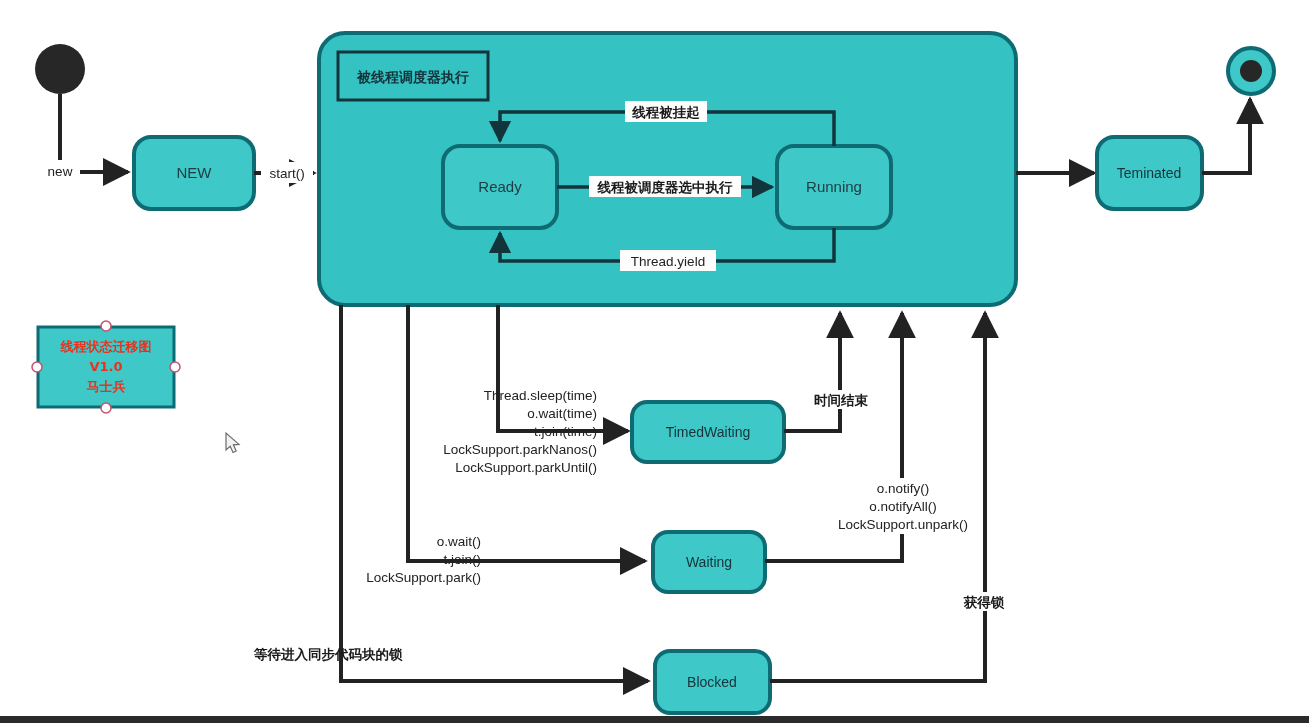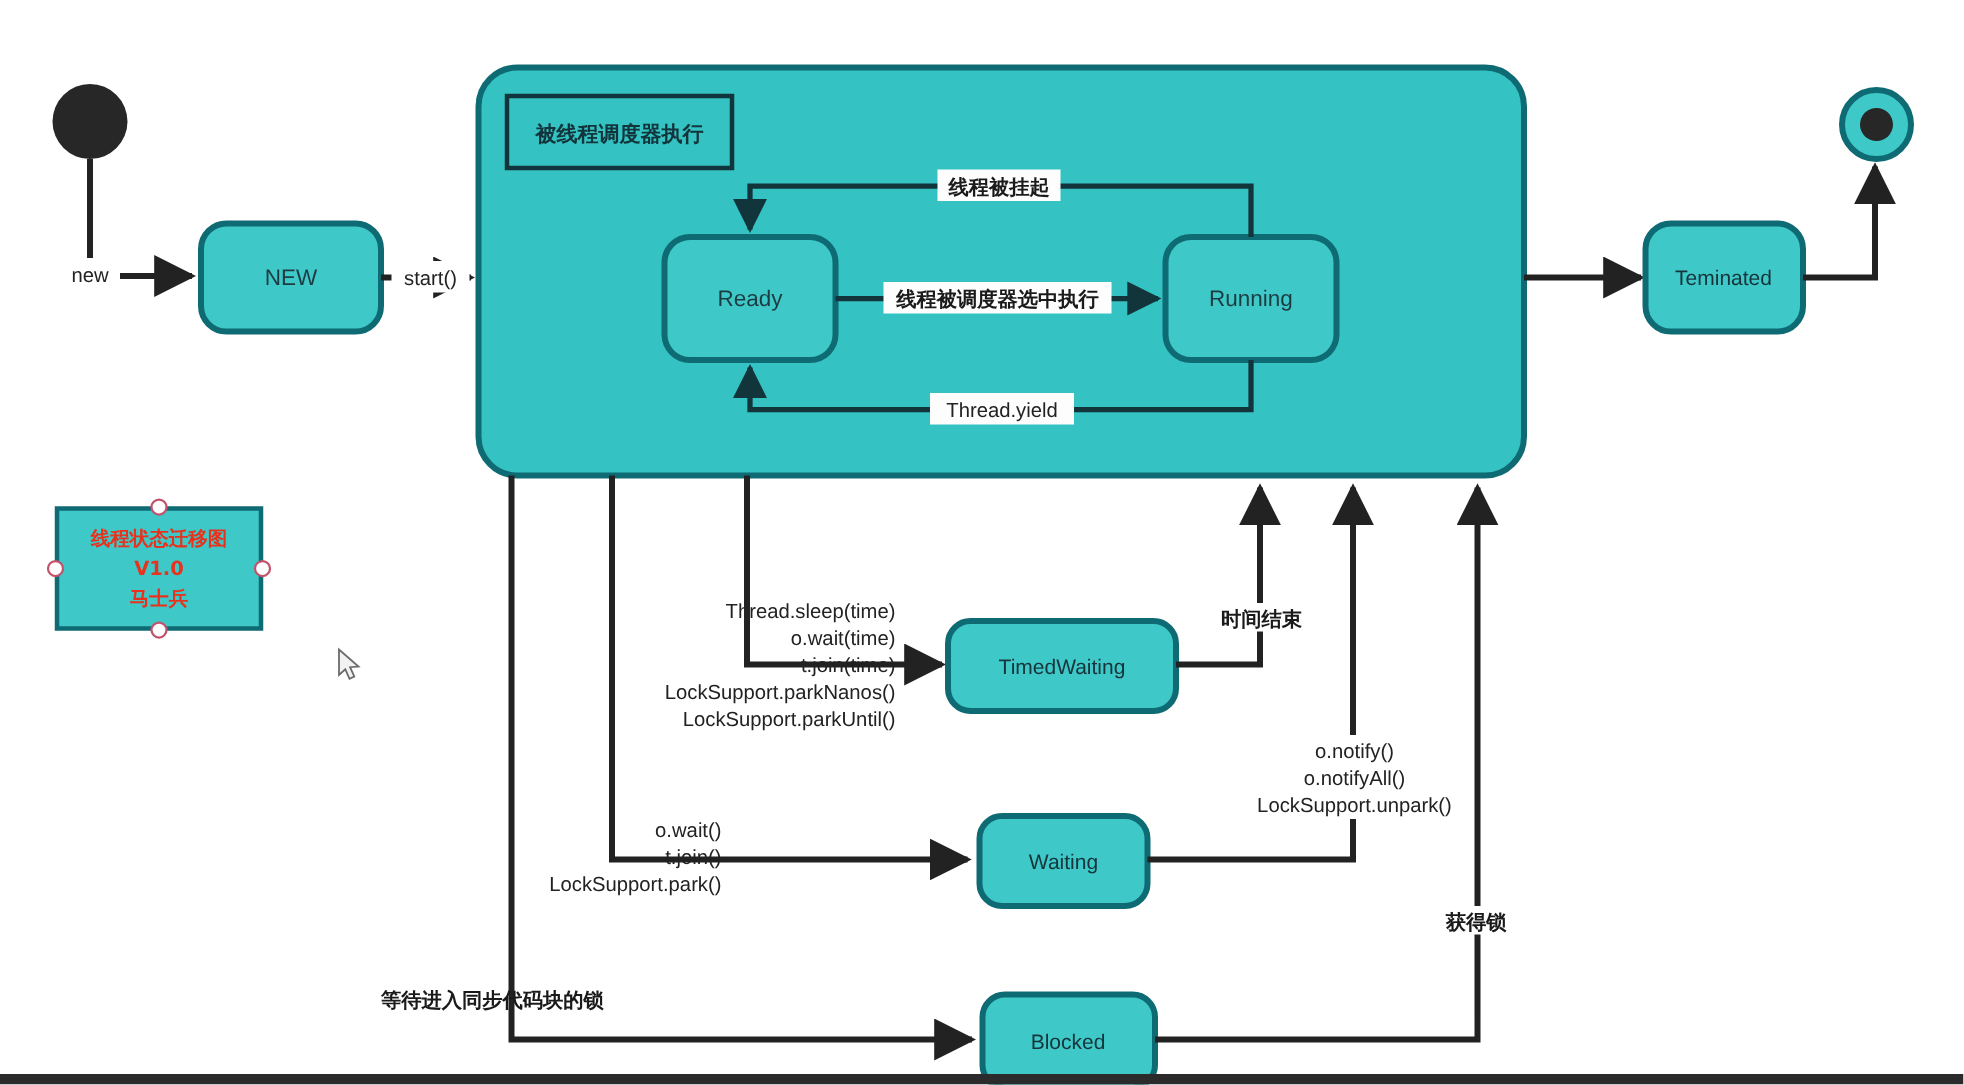--- a/index.html
+++ b/index.html
@@ -8,21 +8,21 @@
     background: #ffffff;
   }
   body {
     width: 1309px; height: 723px;
     position: relative;
     overflow: hidden;
     font-family: "Liberation Sans", sans-serif;
   }
   #canvas {
     position: absolute;
-    left: 0; top: 12px;
+    left: 0; top: 0;
     width: 1309px; height: 638px;
   }
   svg { display: block; }
 
   .state-label {
     font-family: "Liberation Sans", sans-serif;
     font-size: 15px;
     fill: #1d3c42;
   }
   .state-label-small {

